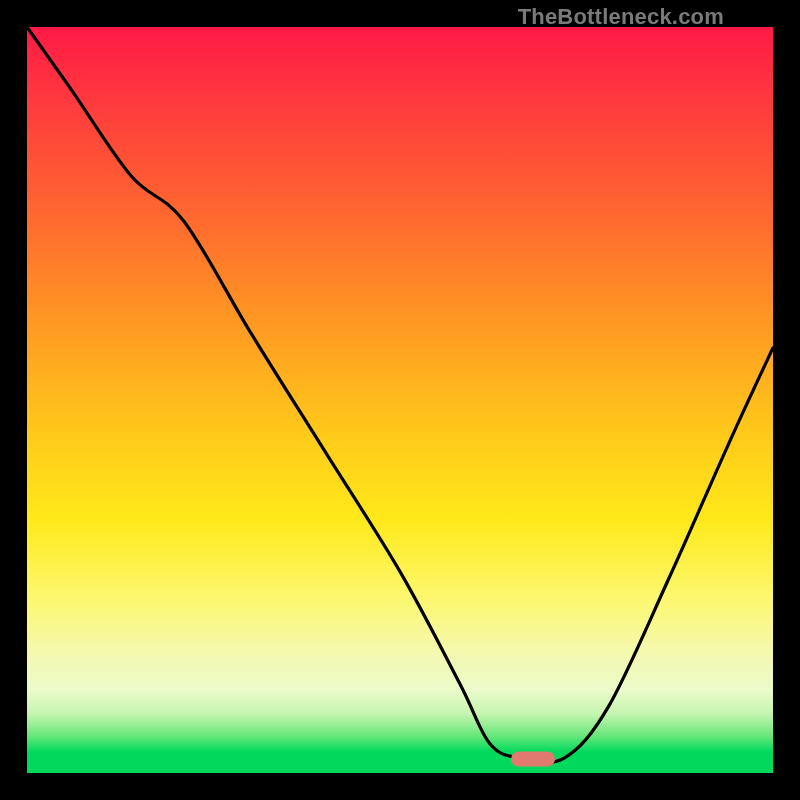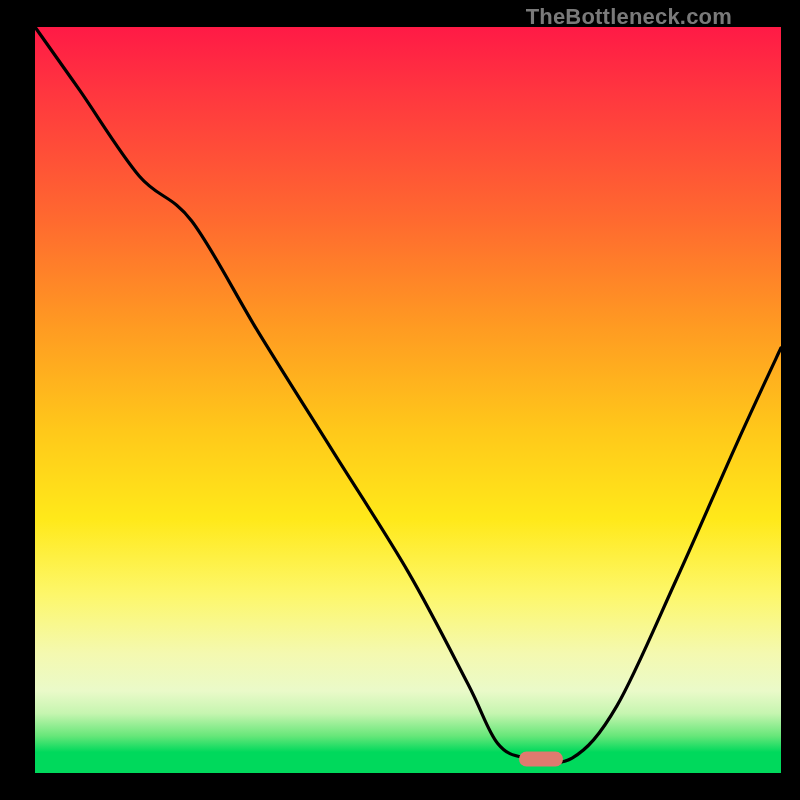--- a/index.html
+++ b/index.html
@@ -6,21 +6,21 @@
     margin: 0;
     padding: 0;
     width: 800px;
     height: 800px;
     background: #000;
     overflow: hidden;
     font-family: Arial, Helvetica, sans-serif;
   }
   .frame {
     position: absolute;
-    left: 8px;
+    left: 0;
     top: 0;
     width: 736px;
     height: 800px;
     background: #000;
   }
   .watermark {
     position: absolute;
     top: 4px;
     right: 12px;
     font-size: 22px;

